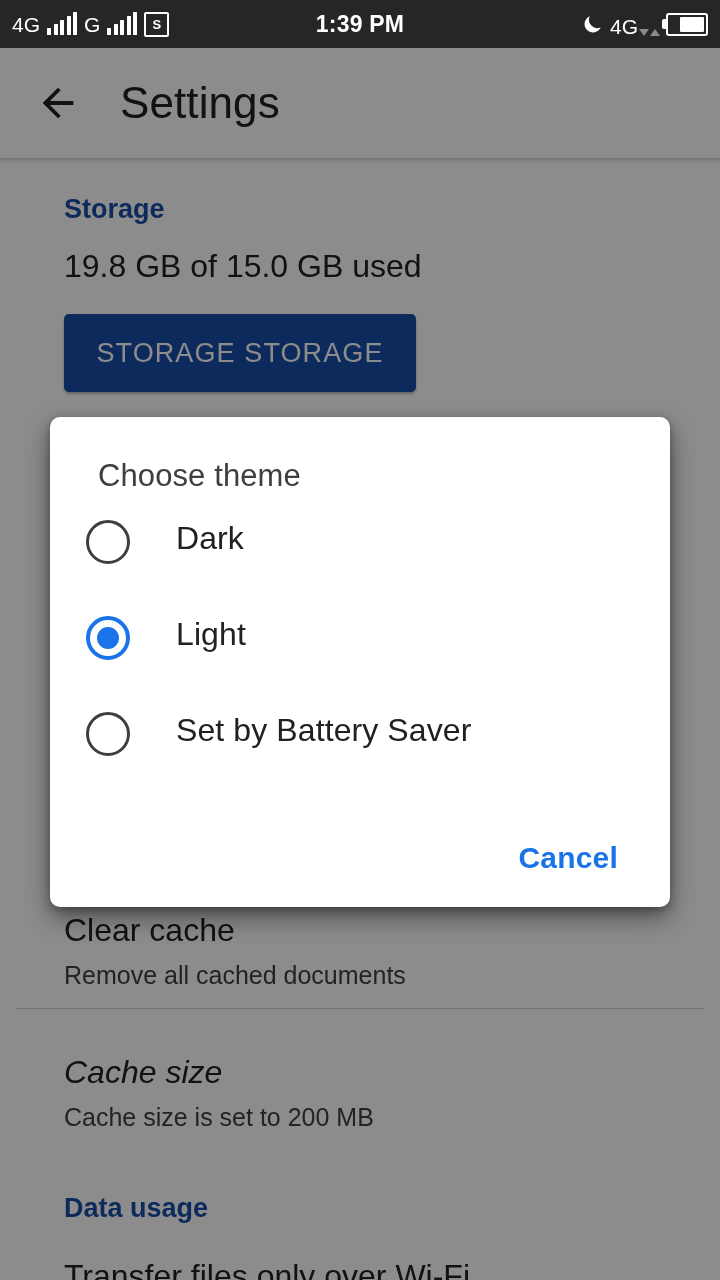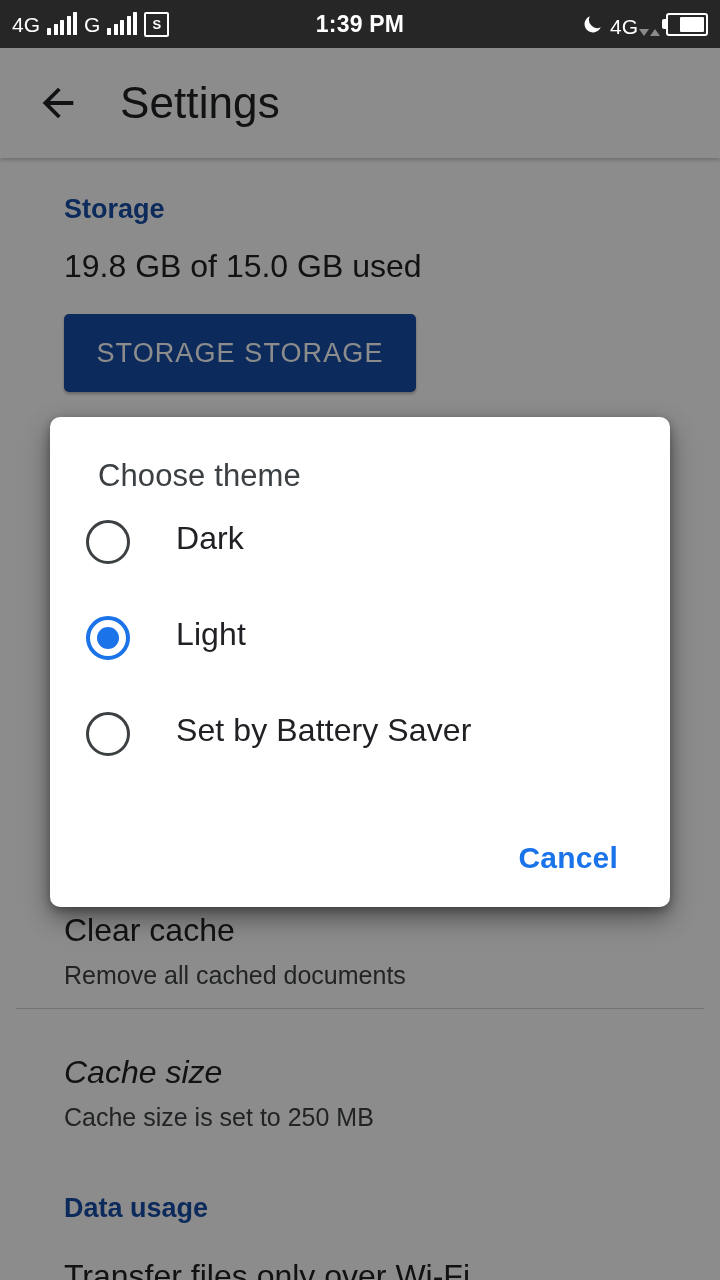--- a/index.html
+++ b/index.html
@@ -301,21 +301,21 @@
     <div class="usage-text" style="position:absolute; top:90px;">19.8 GB of 15.0 GB used</div>
 
     <button id="upgrade-storage-button">STORAGE STORAGE</button>
 
     <div class="pref-title" style="position:absolute; top:754px;">Clear cache</div>
     <div class="pref-sub" style="position:absolute; top:795px;">Remove all cached documents</div>
 
     <div class="divider" style="top:850px;"></div>
 
     <div class="pref-title" style="position:absolute; top:896px;font-style:italic;">Cache size</div>
-    <div class="pref-sub" style="position:absolute; top:937px;">Cache size is set to 250 MB</div>
+    <div class="pref-sub" style="position:absolute; top:937px;">Cache size is set to 200 MB</div>
 
     <div class="section-header" style="position:absolute; top:1035px;">Data usage</div>
 
     <div class="pref-title" style="position:absolute; top:1100px;">Transfer files only over Wi-Fi</div>
   </div>
 
   <div id="app-bar">
     <div id="back-button">
       <svg width="46" height="46" viewBox="0 0 24 24">
         <path d="M20 11H7.8l5.6-5.6L12 4l-8 8 8 8 1.4-1.4L7.8 13H20z" fill="#202124"></path>

